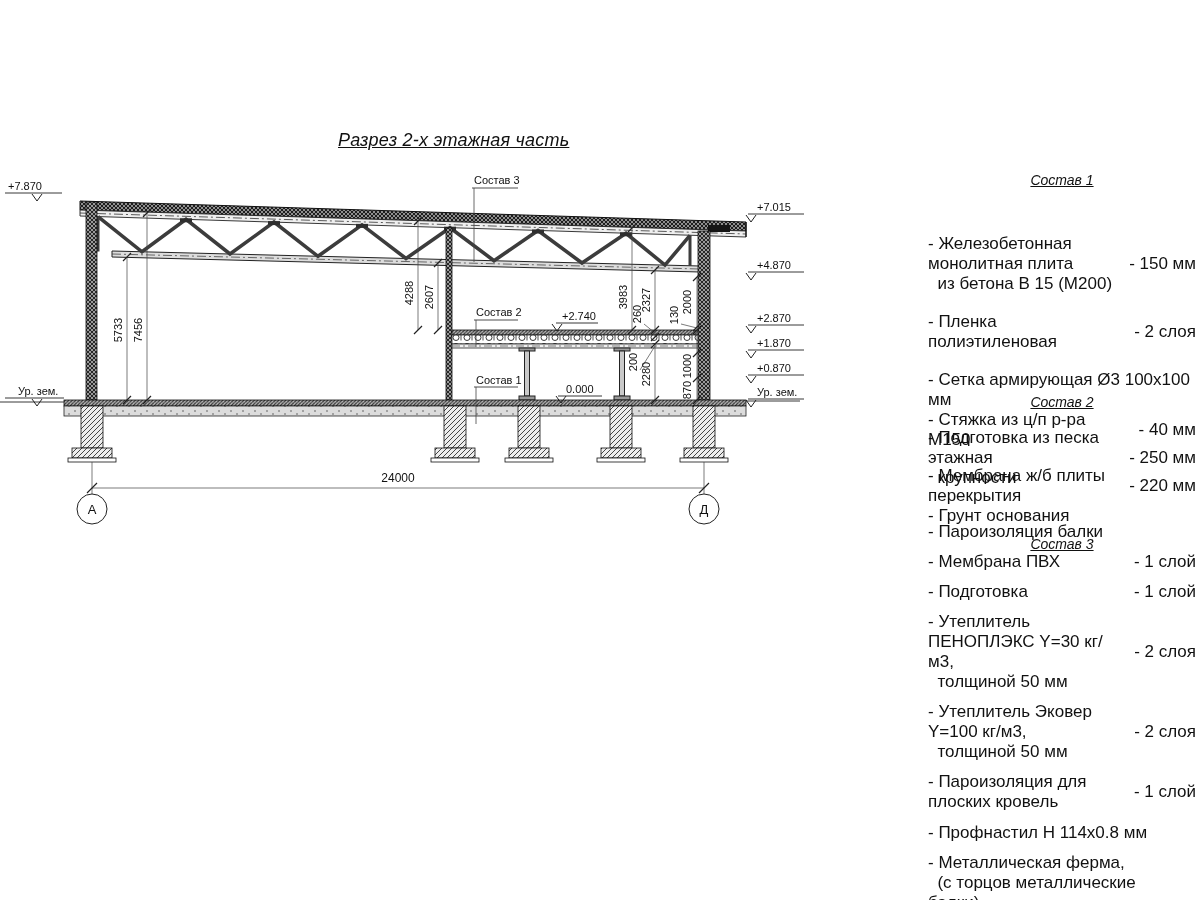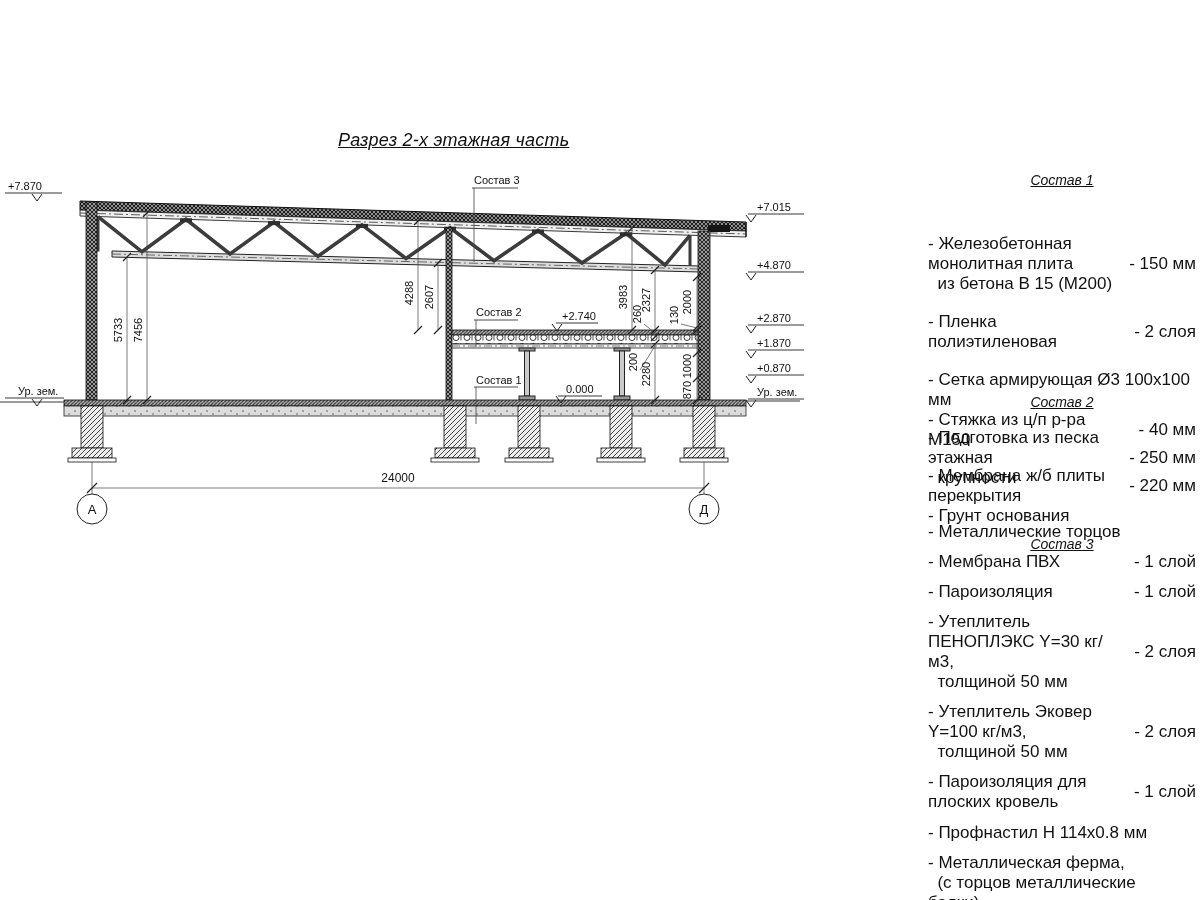--- a/index.html
+++ b/index.html
@@ -292,33 +292,33 @@
   <h3>Состав 2</h3>
   <div class="row">
       <span class="nm">- Стяжка из ц/п р-ра М150</span>
       <span class="vl">- 40 мм</span>
     </div>
   <div class="row">
       <span class="nm">- Мембрана ж/б плиты перекрытия</span>
       <span class="vl">- 220 мм</span>
     </div>
   <div class="row">
-      <span class="nm">- Металлические торцов</span>
+      <span class="nm">- Пароизоляция балки</span>
       <span class="vl"></span>
     </div>
 </div>
 
 <div class="abs spec s3" style="left:928px;top:536px;">
   <h3>Состав 3</h3>
   <div class="row">
       <span class="nm">- Мембрана ПВХ</span>
       <span class="vl">- 1 слой</span>
     </div>
   <div class="row">
-      <span class="nm">- Пароизоляция</span>
+      <span class="nm">- Подготовка</span>
       <span class="vl">- 1 слой</span>
     </div>
   <div class="row">
       <span class="nm">- Утеплитель ПЕНОПЛЭКС Y=30 кг/м3,
   толщиной 50 мм</span>
       <span class="vl">- 2 слоя</span>
     </div>
   <div class="row">
       <span class="nm">- Утеплитель Эковер Y=100 кг/м3,
   толщиной 50 мм</span>

